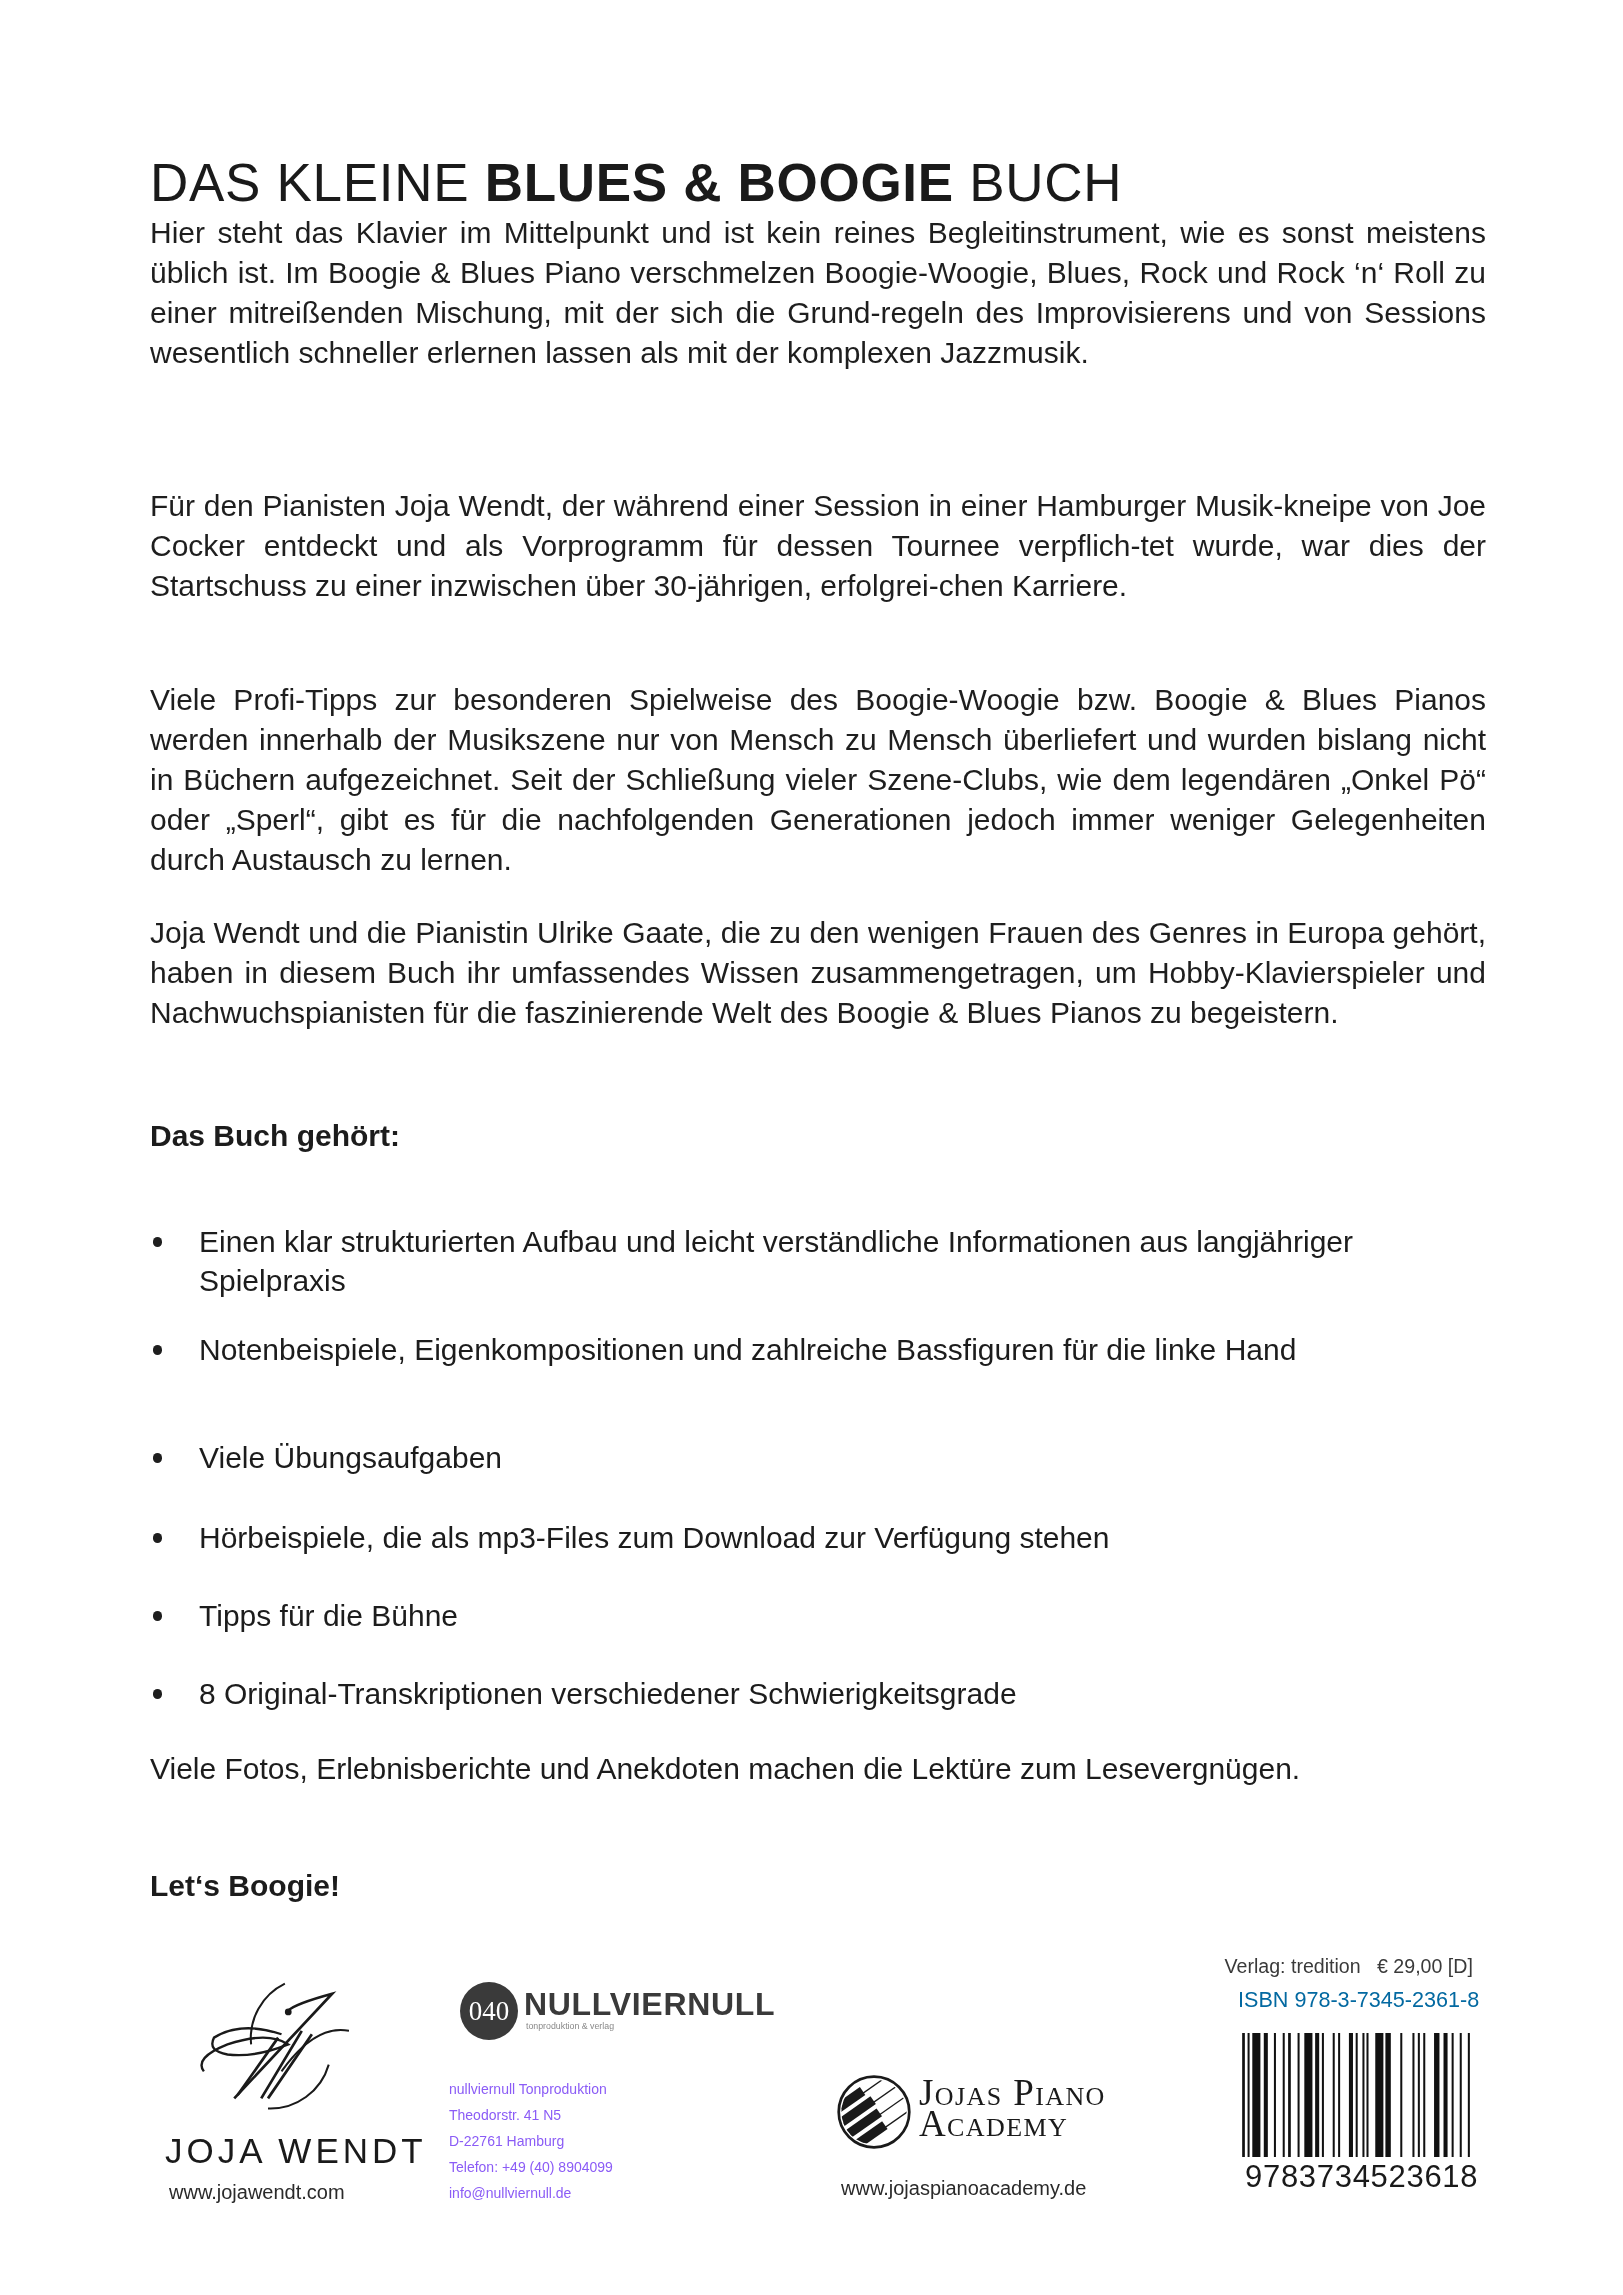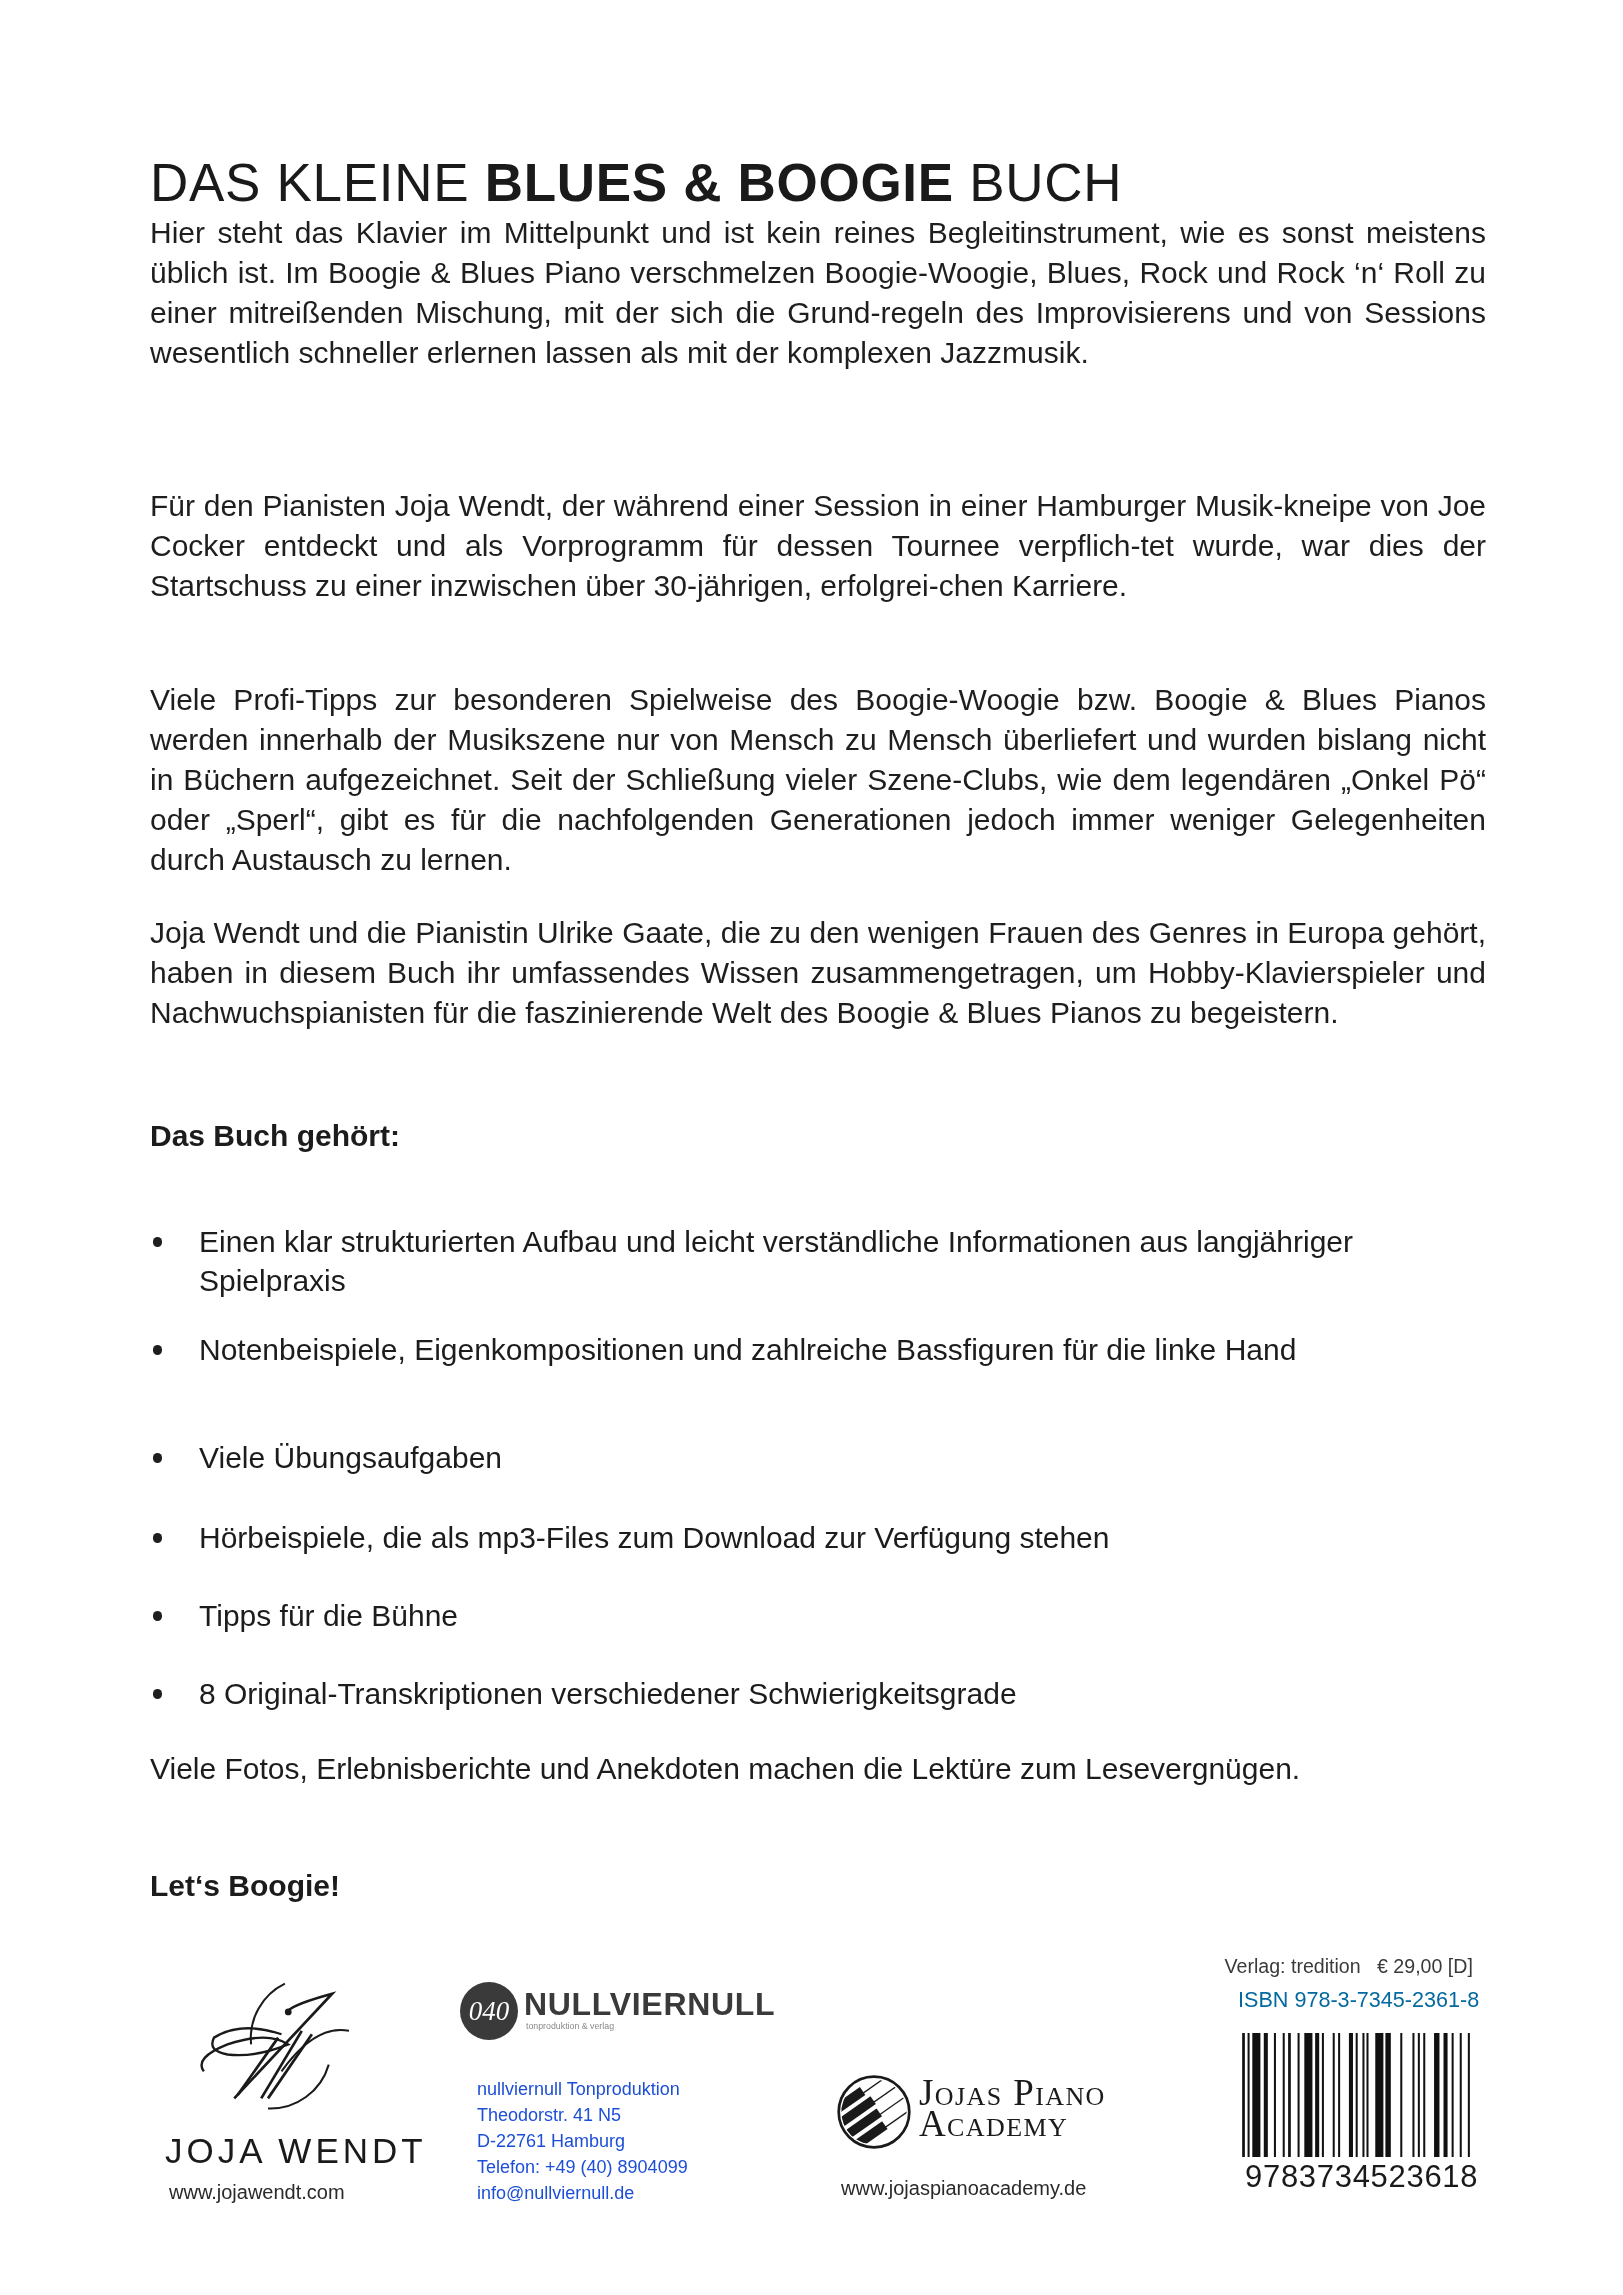--- a/index.html
+++ b/index.html
@@ -57,32 +57,32 @@
       font-size: 35px; letter-spacing: 4px; color: #1a1a1a; white-space: nowrap;
     }
     .jw-url {
       position: absolute; left: 19px; top: 211px; font-size: 20px; color: #2a2a2a; white-space: nowrap;
     }
 
     .nvn-logo { position: absolute; left: 460px; top: 1982px; width: 311px; height: 47px; }
     .nvn-circle {
       position: absolute; left: 0; top: 0; width: 58px; height: 58px; border-radius: 50%;
       background: #3a3a3a; color: #fff;
-      font-family: "Liberation Serif", "DejaVu Serif", serif; font-style: italic;
+      font-family: "Liberation Serif", "DejaVu Serif", serif; 
       font-size: 27px; line-height: 58px; text-align: center;
     }
     .nvn-word {
       position: absolute; left: 64px; top: 4px; font-size: 32px; font-weight: 700;
       letter-spacing: 0.7px; color: #3a3a3a; white-space: nowrap;
     }
     .nvn-tag {
       position: absolute; left: 66px; top: 39px; font-size: 8.8px; color: #888; white-space: nowrap;
     }
     .nvn-address {
-      position: absolute; left: 477px; top: 2076px; font-size: 18px; line-height: 26px; color: #1d4ed8;
+      position: absolute; left: 449px; top: 2076px; font-size: 14px; line-height: 26px; color: #8b5cf6;
     }
     .nvn-address div { white-space: nowrap; }
 
     .jpa-logo { position: absolute; left: 836px; top: 2074px; width: 311px; height: 74px; }
     .jpa-circle { position: absolute; left: 0; top: 0; }
     .jpa-text {
       position: absolute; left: 83px; top: 2.7px;
       font-family: "Liberation Serif", "DejaVu Serif", serif;
       font-size: 37px; line-height: 31px; letter-spacing: 1.4px; color: #1a1a1a; white-space: nowrap;
       font-variant: small-caps;

